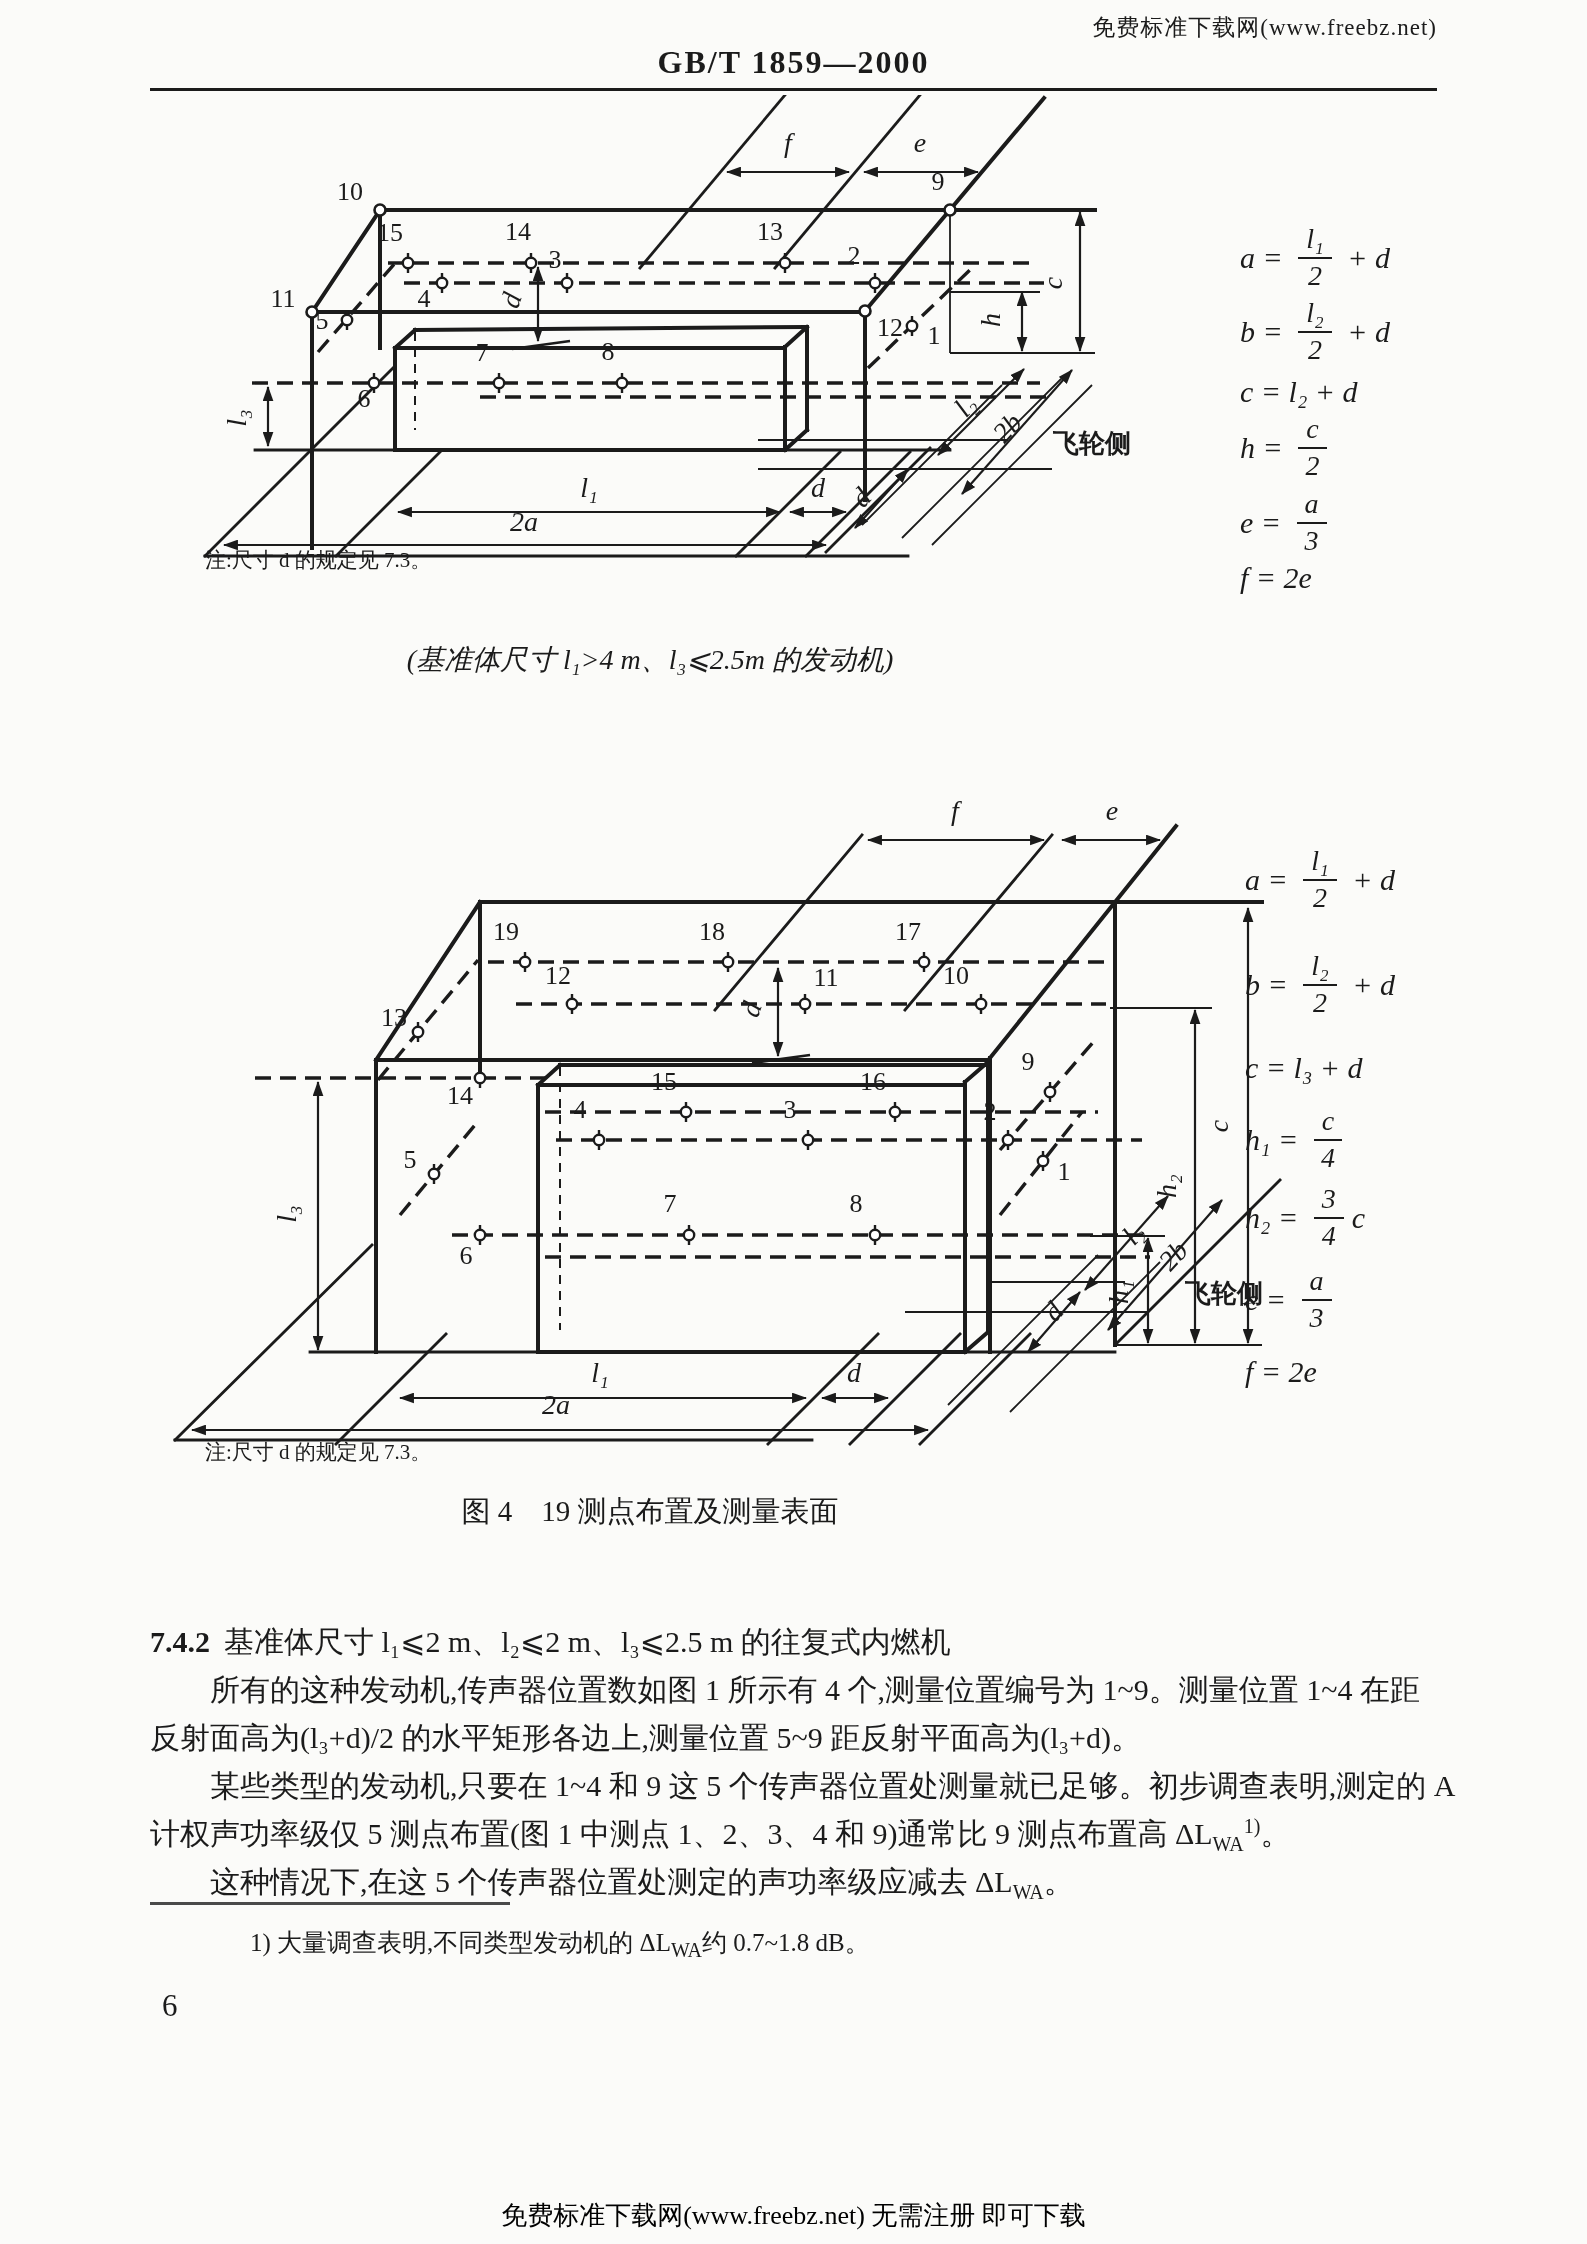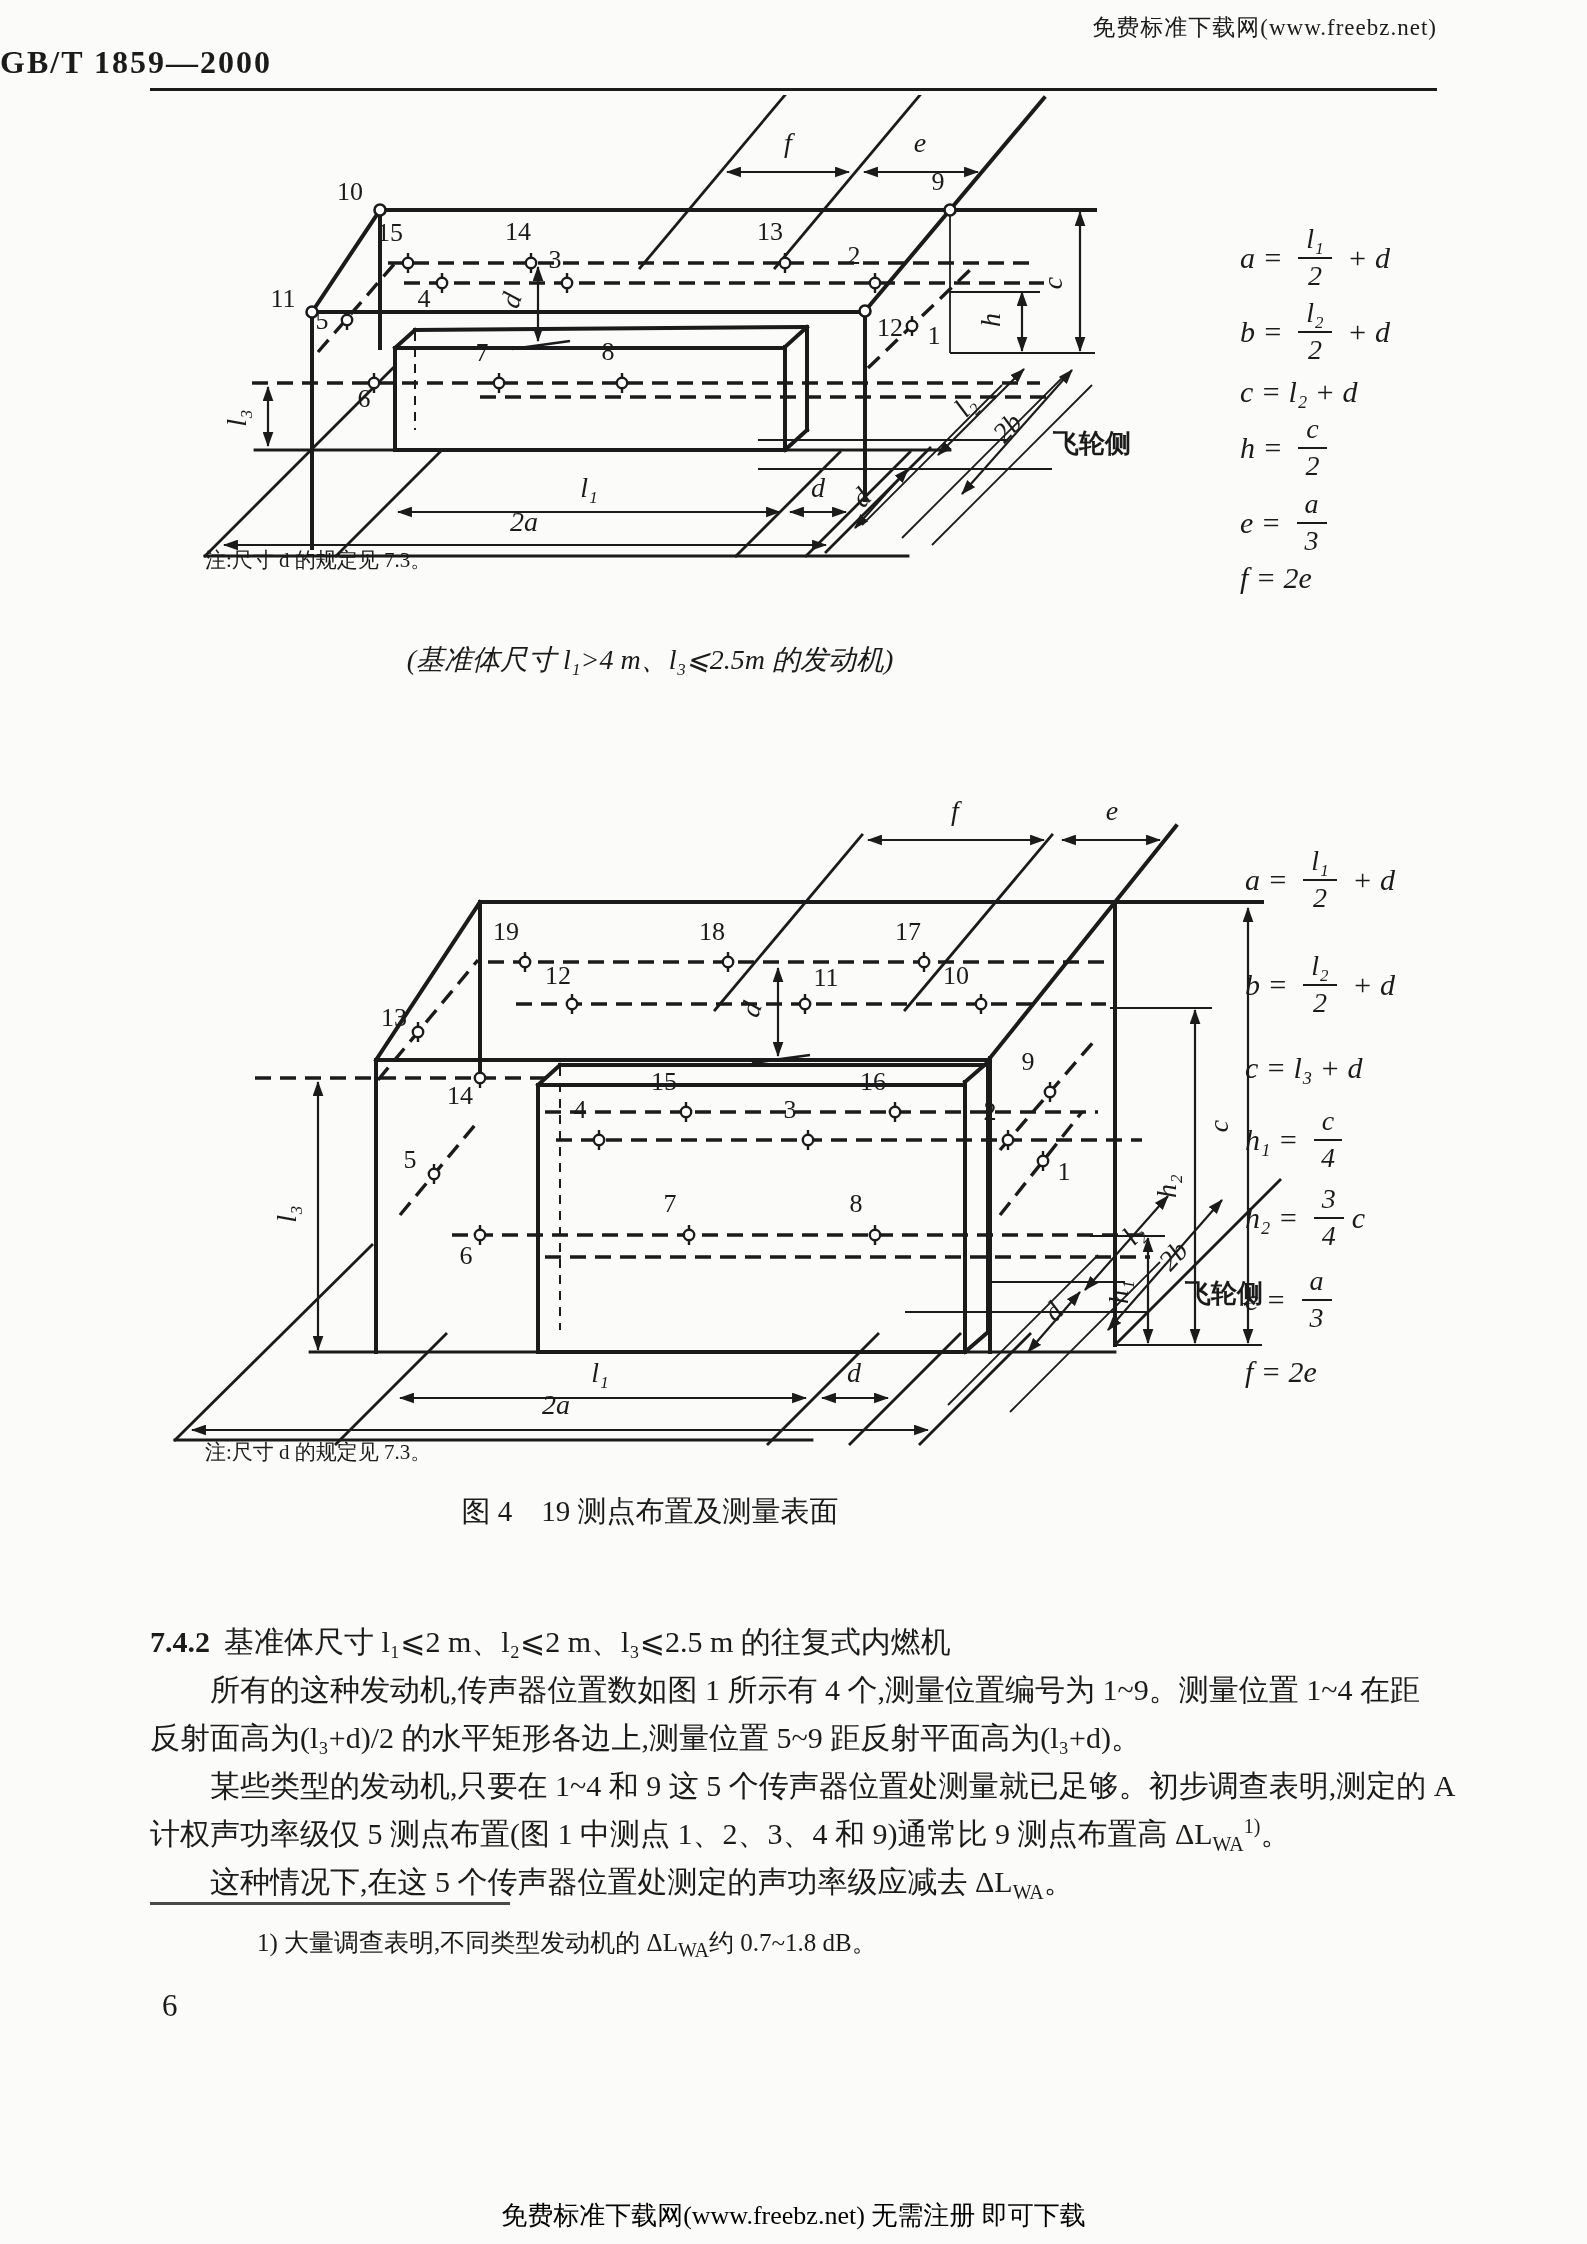--- a/index.html
+++ b/index.html
@@ -1,19 +1,19 @@
 <!DOCTYPE html>
 <html><head>
 <meta charset="utf-8">
 <style>
   html,body{margin:0;padding:0;background:#e8e8e8;}
   .page{position:relative;width:1587px;height:2244px;background:#fbfbf9;color:#1b1b1b;
         font-family:"Liberation Serif","DejaVu Serif",serif;overflow:hidden;}
   .site-header{position:absolute;top:12px;right:150px;font-size:23px;letter-spacing:1px;}
-  .doc-title{position:absolute;top:44px;left:0;width:100%;
+  .doc-title{position:absolute;top:44px;left:0;width:100%;text-align:center;
              font-size:32px;font-weight:bold;letter-spacing:2px;}
   .title-rule{position:absolute;top:88px;left:150px;width:1287px;height:3px;background:#1b1b1b;}
 
   svg.fig{position:absolute;}
   svg.fig .e3{stroke:#1b1b1b;stroke-width:4;fill:none;stroke-linecap:square;}
   svg.fig .e2{stroke:#1b1b1b;stroke-width:2.8;fill:none;stroke-linecap:square;}
   svg.fig .th{stroke:#1b1b1b;stroke-width:1.8;fill:none;}
   svg.fig .th2{stroke:#1b1b1b;stroke-width:2.6;fill:none;}
   svg.fig .dsh{stroke:#1b1b1b;stroke-width:3.4;fill:none;stroke-dasharray:16 9;}
   svg.fig .dsh2{stroke:#1b1b1b;stroke-width:2;fill:none;stroke-dasharray:9 7;}
@@ -31,21 +31,21 @@
 
   .fig-note{position:absolute;font-size:21px;text-align:right;}
   .cap{position:absolute;left:150px;width:1000px;text-align:center;font-size:29px;}
   .cap.sub{font-size:28px;font-style:italic;}
 
   .body-line{position:absolute;font-size:30px;white-space:nowrap;}
   .b742{font-weight:bold;margin-right:14px;}
   sub{font-size:20px;}
   sup{font-size:20px;}
   .foot-rule{position:absolute;left:150px;width:360px;height:2.5px;background:#4a4a4a;}
-  .footnote{position:absolute;left:250px;font-size:25px;margin-left:7px;}
+  .footnote{position:absolute;left:250px;font-size:25px;}
   .page-num{position:absolute;left:162px;font-size:31px;}
   .footer{position:absolute;top:2198px;left:0;width:100%;text-align:center;font-size:26px;color:#000000;}
 </style>
 </head>
 <body>
 
 <div class="page">
 
   <div class="site-header">免费标准下载网(www.freebz.net)</div>
   <div class="doc-title">GB/T 1859—2000</div>

